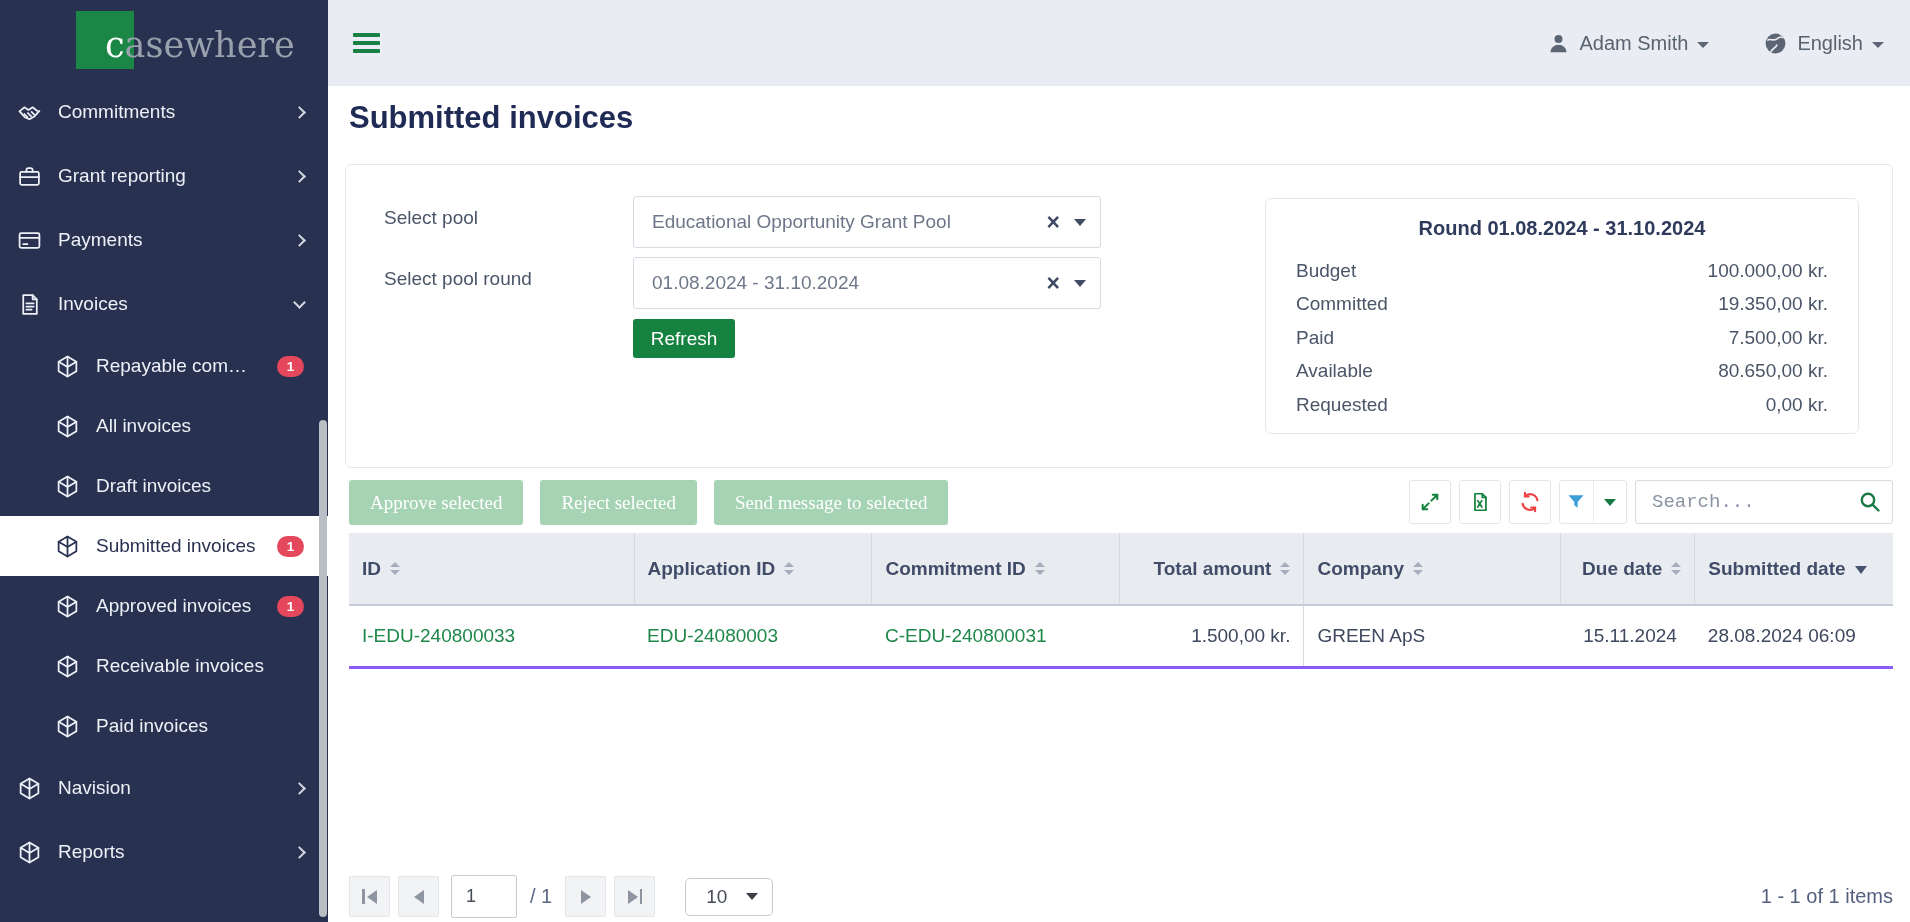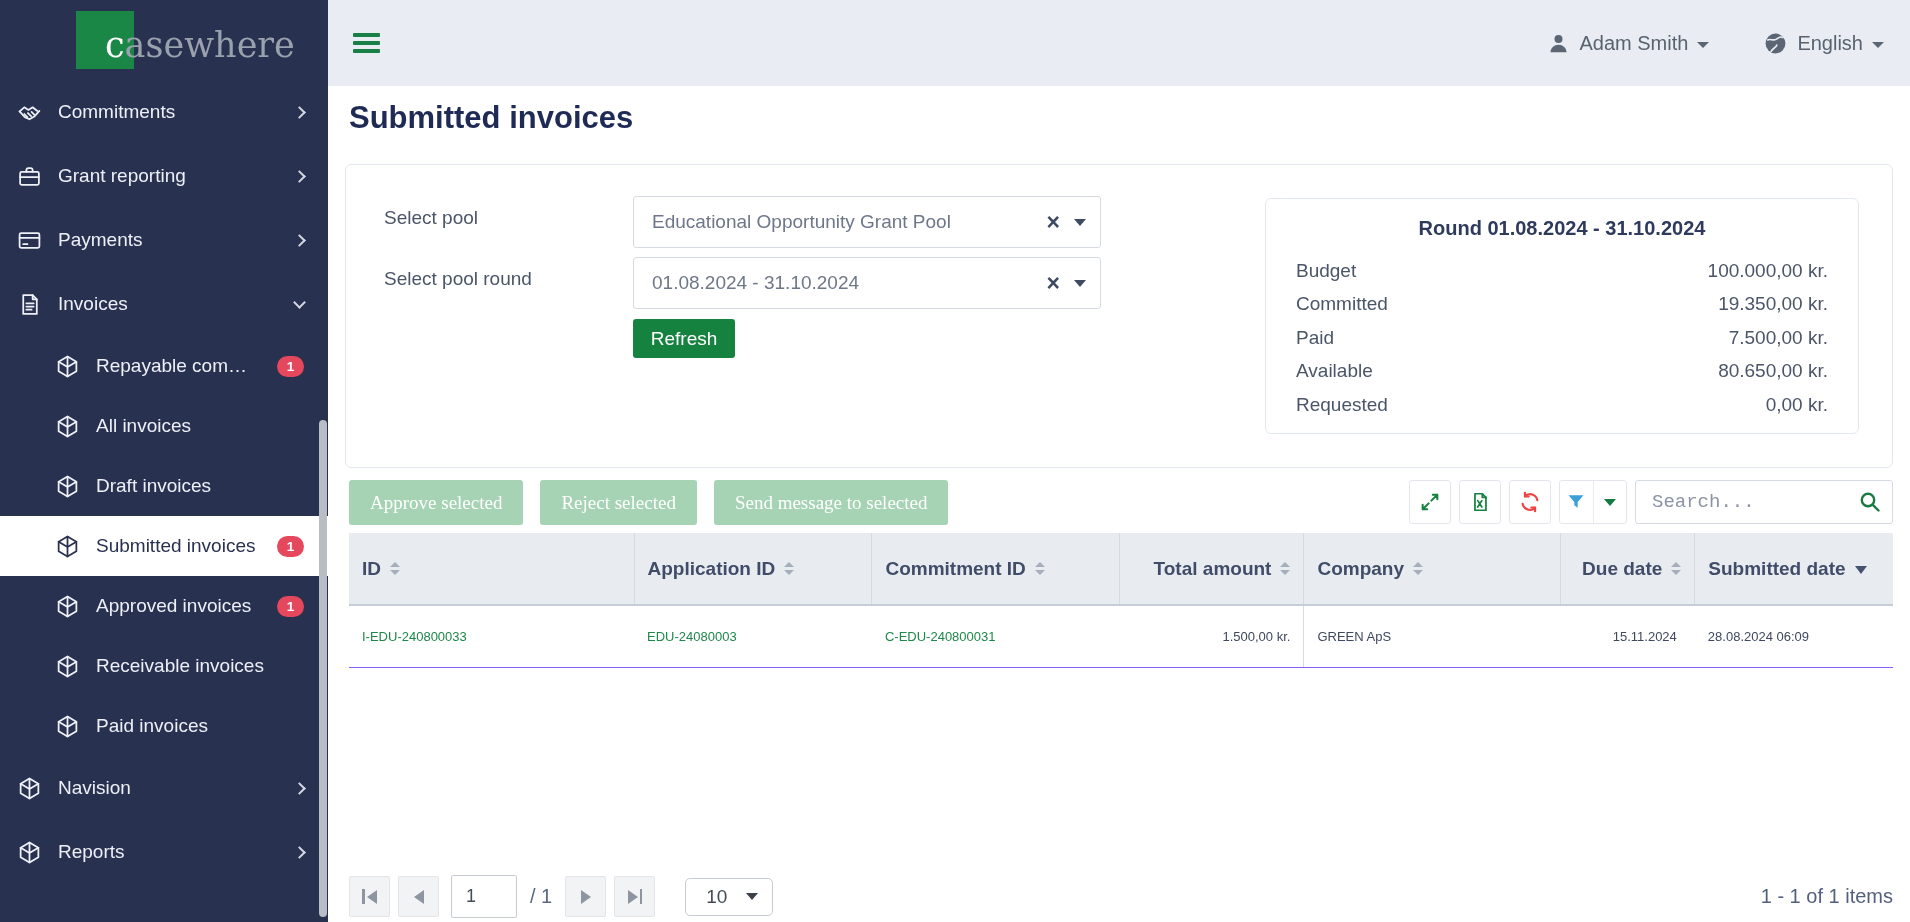--- a/index.html
+++ b/index.html
@@ -73,21 +73,21 @@
   
   .gridtbl { position:absolute; left:21px; right:17px; top:447px; border-collapse:collapse; table-layout:fixed; width:calc(100% - 38px); }
   .gridtbl th { background:#e8ecf1; height:72px; font-size:19px; font-weight:600; color:#414d68; border-right:1px solid #d5dae2; border-bottom:2px solid #c7cdd7; padding:0 13px; cursor:pointer; }
   .gridtbl th:last-child { border-right:none; }
   .th-in { display:flex; align-items:center; gap:9px; }
   .th-in.right { justify-content:flex-end; }
   .sort2 { display:flex; flex-direction:column; gap:2.5px; }
   .s-up { width:0;height:0;border-left:5.5px solid transparent;border-right:5.5px solid transparent;border-bottom:5.5px solid #a6adbb; }
   .s-dn { width:0;height:0;border-left:5.5px solid transparent;border-right:5.5px solid transparent;border-top:5.5px solid #a6adbb; }
   .s-desc { width:0;height:0;border-left:6.5px solid transparent;border-right:6.5px solid transparent;border-top:8px solid #47536e; margin-top:2px; }
-  .gridtbl td { height:62px; font-size:13px; color:#3e485e; padding:0 13px; border-bottom:1px solid #8b5cf6; background:#fff; }
+  .gridtbl td { height:62px; font-size:19px; color:#3e485e; padding:0 13px; border-bottom:3px solid #8b5cf6; background:#fff; }
   .gridtbl td.link { color:#1e8749; cursor:pointer; }
   .gridtbl td.amt { text-align:right; }
   .gridtbl td.due { text-align:right; padding-right:18px; }
   .gridtbl td.company { border-left:1px solid #d5dae2; }
 
   
   .pager { position:absolute; left:21px; top:789px; display:flex; align-items:center; gap:8px; }
   .pg-btn { width:41px; height:41px; background:#f2f3f5; border:1px solid #e3e5e9; border-radius:2px; display:flex; align-items:center; justify-content:center; gap:2px; cursor:pointer; }
   .tri-l { width:0;height:0;border-top:7px solid transparent;border-bottom:7px solid transparent;border-right:10px solid #8e95a1; }
   .tri-r { width:0;height:0;border-top:7px solid transparent;border-bottom:7px solid transparent;border-left:10px solid #8e95a1; }

